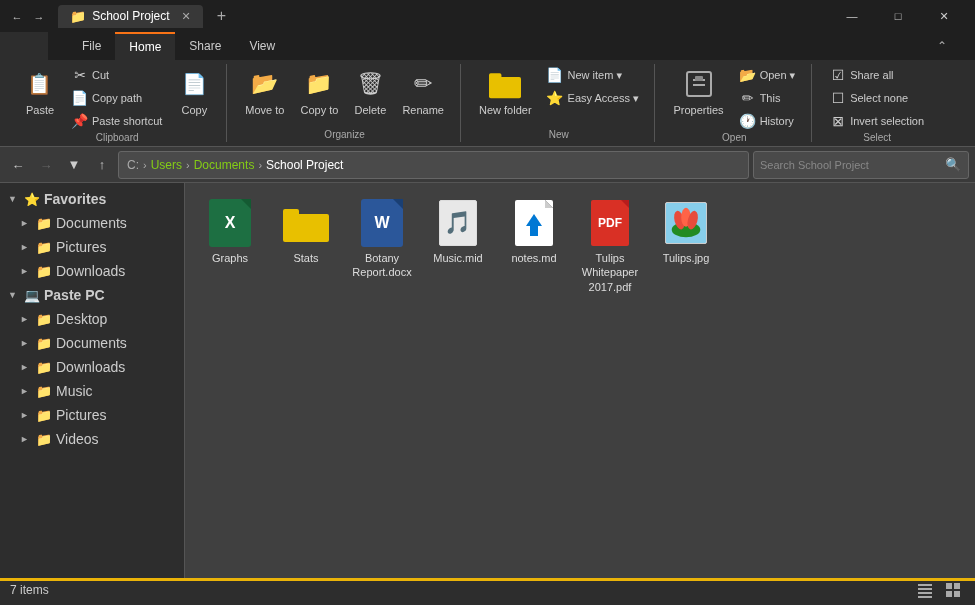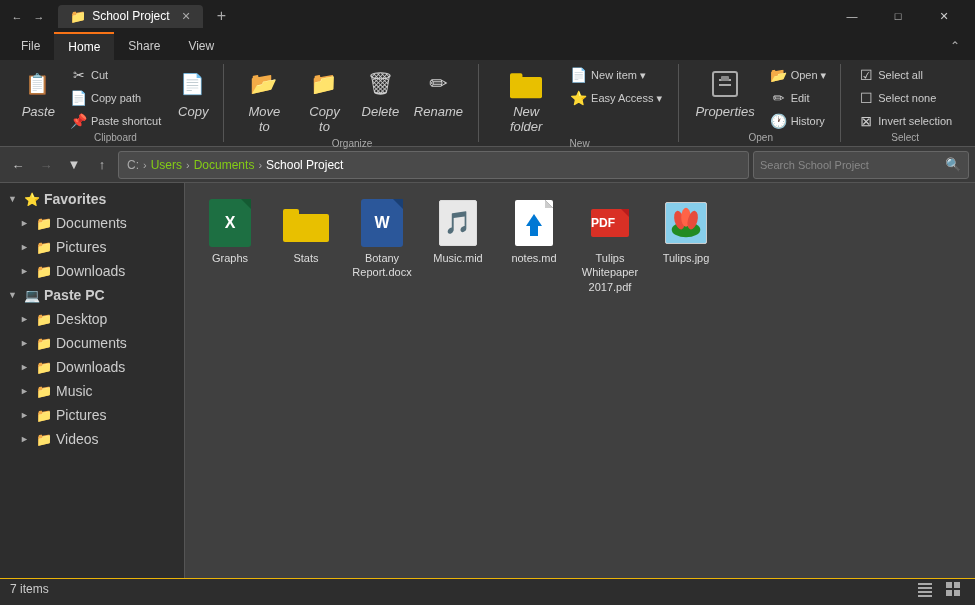--- a/index.html
+++ b/index.html
@@ -33,23 +33,24 @@
     .win-btn { width: 46px; height: 32px; display: flex; align-items: center; justify-content: center; color: #ccc; font-size: 11px; cursor: pointer; }
 
     
     .ribbon {
       background: #2d2d2d;
       border-bottom: 1px solid #555;
     }
     .ribbon-tabs {
       display: flex;
       background: #1f1f1f;
-      padding: 0 7px;
+      padding: 0 20px;
       align-items: center;
       height: 28px;
+      margin-left: 48px;
     }
     .ribbon-tab {
       padding: 6px 14px;
       color: #ccc;
       cursor: pointer;
       font-size: 12px;
       height: 28px;
       display: flex;
       align-items: center;
     }
@@ -97,21 +98,21 @@
       padding: 4px 6px;
       cursor: pointer;
       border-radius: 3px;
       min-width: 44px;
       color: #ccc;
       font-size: 11px;
       text-align: center;
       gap: 2px;
     }
     .rb-btn .rb-icon { width: 32px; height: 32px; display: flex; align-items: center; justify-content: center; font-size: 20px; }
-    .rb-btn .rb-label { font-size: 13px; color: #ccc; margin-top: 2px; font-style: italic; }
+    .rb-btn .rb-label { font-size: 11px; color: #ccc; margin-top: 2px; }
 
     .rb-btn-sm {
       display: flex;
       align-items: center;
       gap: 4px;
       padding: 3px 6px;
       cursor: pointer;
       border-radius: 3px;
       color: #ccc;
       font-size: 11px;
@@ -255,30 +256,30 @@
       max-width: 68px;
     }
 
     
     .icon-excel { background: #1d6f42; color: #fff; width: 42px; height: 48px; display: flex; flex-direction: column; align-items: center; justify-content: center; border-radius: 3px; font-size: 18px; font-weight: bold; position: relative; }
     .icon-excel::after { content: ''; position: absolute; top: 0; right: 0; width: 0; height: 0; border-style: solid; border-width: 0 10px 10px 0; border-color: transparent #145a32 transparent transparent; }
     
     .icon-word { background: #2b579a; color: #fff; width: 42px; height: 48px; display: flex; flex-direction: column; align-items: center; justify-content: center; border-radius: 3px; font-size: 18px; font-weight: bold; position: relative; }
     .icon-word::after { content: ''; position: absolute; top: 0; right: 0; width: 0; height: 0; border-style: solid; border-width: 0 10px 10px 0; border-color: transparent #1a3f73 transparent transparent; }
     
-    .icon-pdf { background: #d93025; color: #fff; width: 38px; height: 28px; display: flex; align-items: center; border-radius: 2px; font-size: 11px; font-weight: bold; position: relative; }
+    .icon-pdf { background: #d93025; color: #fff; width: 38px; height: 46px; display: flex; align-items: center; justify-content: center; border-radius: 2px; font-size: 11px; font-weight: bold; position: relative; }
     .icon-pdf::before { content: ''; position: absolute; top: 0; right: 0; width: 0; height: 0; border-style: solid; border-width: 0 8px 8px 0; border-color: transparent #b71c1c transparent transparent; }
     
     .icon-img { background: #fff; width: 42px; height: 42px; display: flex; align-items: center; justify-content: center; border-radius: 2px; overflow: hidden; border: 1px solid #ccc; }
 
     
     .status-bar {
       height: 20px;
       background: #2d2d2d;
-      border-top: 1px solid #eab308;
+      border-top: 3px solid #eab308;
       display: flex;
       align-items: center;
       padding: 0 10px;
       justify-content: space-between;
     }
     .status-text { color: #ccc; font-size: 12px; }
     .status-views { display: flex; gap: 4px; }
     .view-btn { width: 24px; height: 20px; display: flex; align-items: center; justify-content: center; cursor: pointer; border-radius: 2px; color: #aaa; font-size: 14px; }
 
     
@@ -416,37 +417,37 @@
           </div>
           <span class="rb-label">Properties</span>
         </div>
         <div class="rb-col">
           <div class="rb-btn-sm">
             <span class="sm-icon">📂</span>
             <span>Open ▾</span>
           </div>
           <div class="rb-btn-sm">
             <span class="sm-icon">✏</span>
-            <span>Edit</span>
+            <span>This</span>
           </div>
           <div class="rb-btn-sm">
             <span class="sm-icon">🕐</span>
             <span>History</span>
           </div>
         </div>
       </div>
       <span class="ribbon-group-label">Open</span>
     </div>
 
     <div class="ribbon-group" style="border-right:none;">
       <div class="ribbon-group-items">
         <div class="rb-col">
           <div class="rb-btn-sm">
             <span class="sm-icon">☑</span>
-            <span>Select all</span>
+            <span>Share all</span>
           </div>
           <div class="rb-btn-sm">
             <span class="sm-icon">☐</span>
             <span>Select none</span>
           </div>
           <div class="rb-btn-sm">
             <span class="sm-icon">⊠</span>
             <span>Invert selection</span>
           </div>
         </div>

